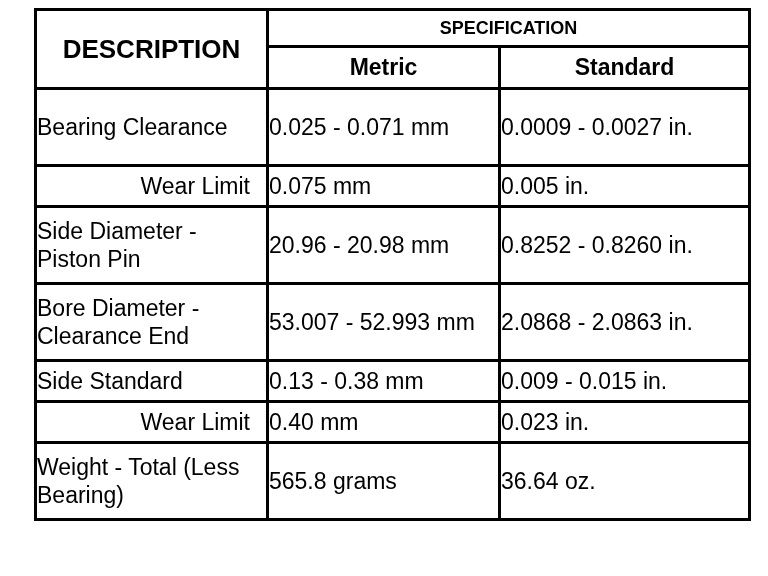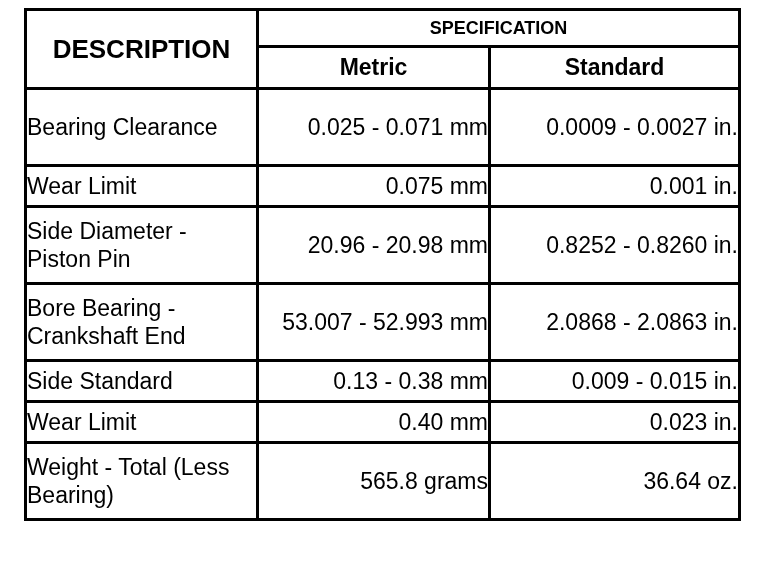--- a/index.html
+++ b/index.html
@@ -14,21 +14,21 @@
   .sheet {
     position: relative;
     width: 768px;
     height: 576px;
     background: #ffffff;
     box-sizing: border-box;
   }
 
   table.spec-table {
     position: absolute;
-    left: 24px;
+    left: 34px;
     top: 8px;
     width: 714px;
     border-collapse: collapse;
     table-layout: fixed;
     background: #0c4a6e;
   }
 
   table.spec-table td,
   table.spec-table th {
     border: 3px solid #000000;
@@ -67,27 +67,27 @@
   }
 
   .cell-desc {
     font-size: 23px;
     text-align: left;
     padding: 6px 6px 6px 10px;
     line-height: 1.22;
   }
 
   .cell-desc.indent {
-    text-align: left;
+    text-align: right;
     padding-right: 16px;
   }
 
   .cell-val {
     font-size: 23px;
-    text-align: right;
+    text-align: left;
     padding: 6px 6px;
     line-height: 1.22;
   }
 
   .row-tall .cell-desc,
   .row-tall .cell-val { height: 74px; }
 
   .row-short .cell-desc,
   .row-short .cell-val { height: 38px; }
 
@@ -121,31 +121,31 @@
     <tbody>
 
       <tr class="row-tall">
         <td class="cell-desc no-bottom-border">Bearing Clearance</td>
         <td class="cell-val no-bottom-border">0.025 - 0.071 mm</td>
         <td class="cell-val no-bottom-border">0.0009 - 0.0027 in.</td>
       </tr>
       <tr class="row-short">
         <td class="cell-desc indent no-top-border">Wear Limit</td>
         <td class="cell-val no-top-border">0.075 mm</td>
-        <td class="cell-val no-top-border">0.001 in.</td>
+        <td class="cell-val no-top-border">0.005 in.</td>
       </tr>
 
       <tr class="row-tall">
         <td class="cell-desc">Side Diameter - Piston Pin</td>
         <td class="cell-val">20.96 - 20.98 mm</td>
         <td class="cell-val">0.8252 - 0.8260 in.</td>
       </tr>
 
       <tr class="row-tall">
-        <td class="cell-desc">Bore Bearing - Crankshaft End</td>
+        <td class="cell-desc">Bore Diameter - Clearance End</td>
         <td class="cell-val">53.007 - 52.993 mm</td>
         <td class="cell-val">2.0868 - 2.0863 in.</td>
       </tr>
 
       <tr class="row-short">
         <td class="cell-desc no-bottom-border">Side Standard</td>
         <td class="cell-val no-bottom-border">0.13 - 0.38 mm</td>
         <td class="cell-val no-bottom-border">0.009 - 0.015 in.</td>
       </tr>
       <tr class="row-short">

